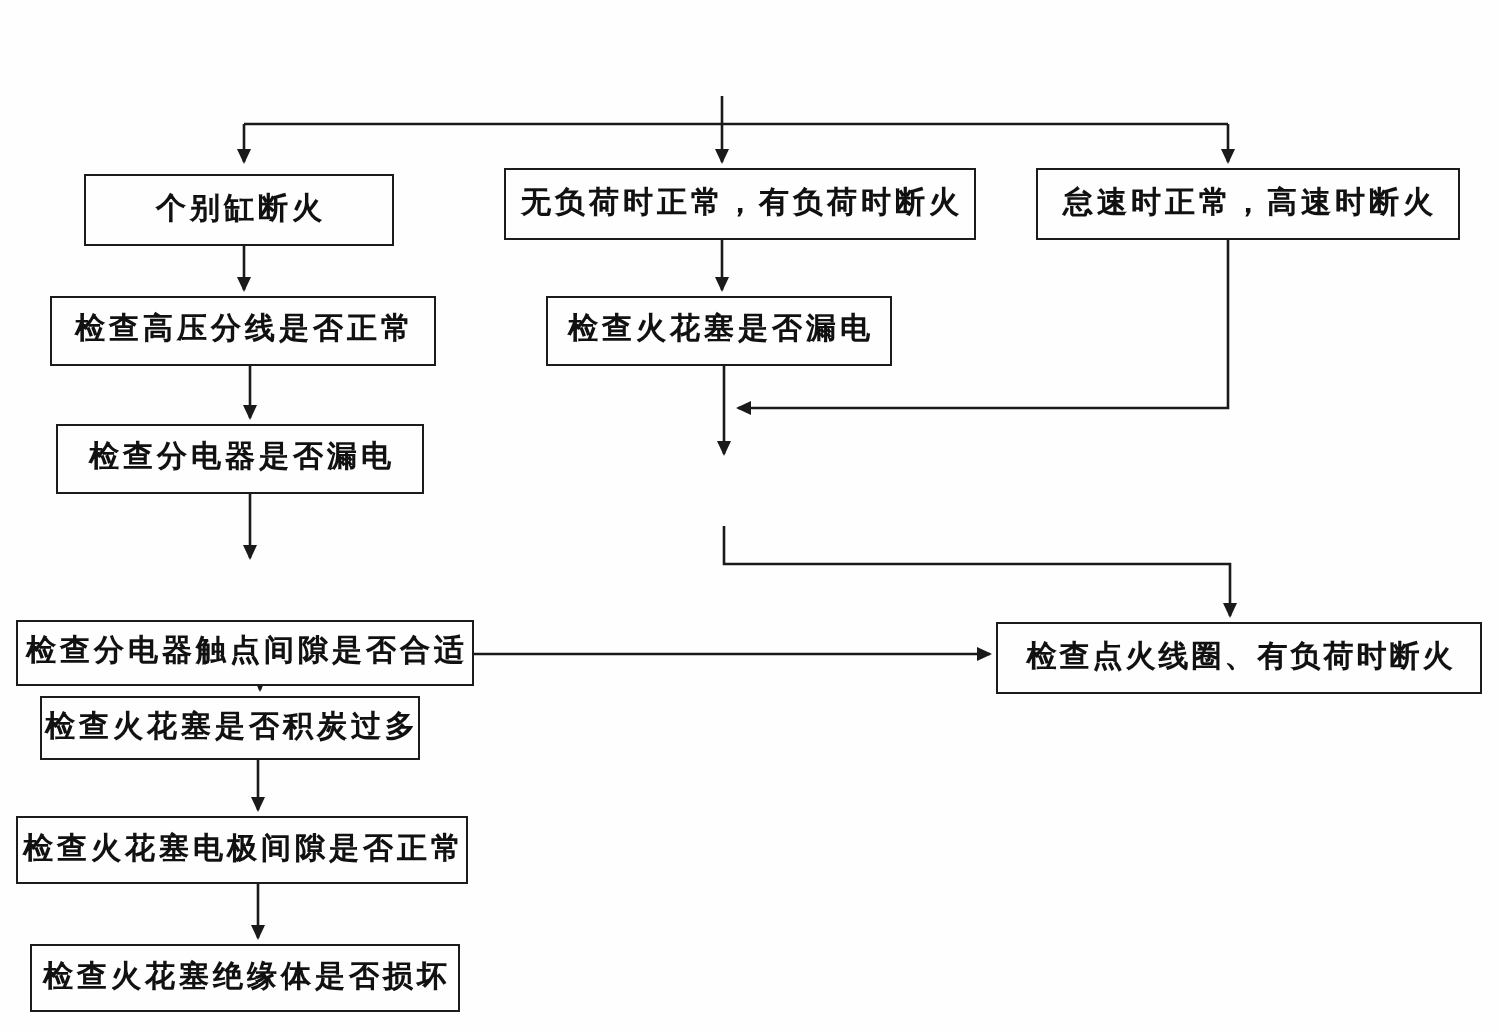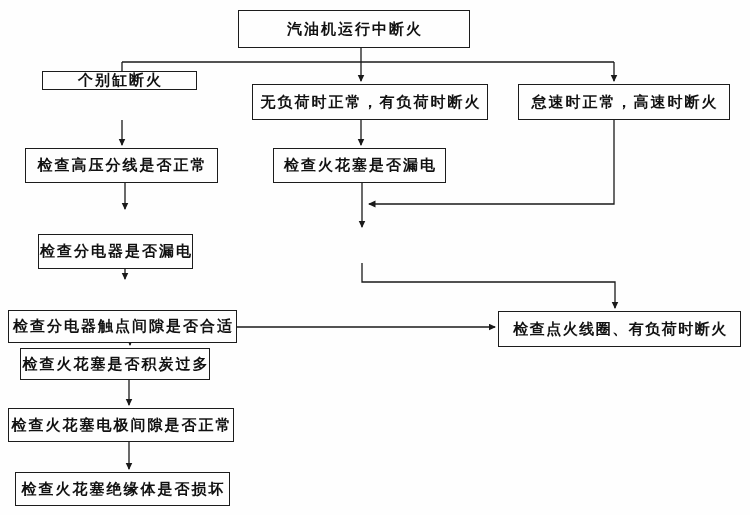--- a/index.html
+++ b/index.html
@@ -27,26 +27,26 @@
     font-size: 15px;
     font-weight: bold;
     color: #111111;
     letter-spacing: 2px;
     text-indent: 2px;
     white-space: nowrap;
     line-height: 1;
   }
   
   #n-root   { left: 238px; top: 10px;  width: 232px; height: 38px; }
-  #n-left1  { left: 42px;  top: 71px;  width: 155px; height: 19px; }
+  #n-left1  { left: 42px;  top: 87px;  width: 155px; height: 36px; }
   #n-mid1   { left: 252px; top: 84px;  width: 236px; height: 36px; }
   #n-right1 { left: 518px; top: 84px;  width: 212px; height: 36px; }
   #n-left2  { left: 25px;  top: 148px; width: 193px; height: 35px; }
   #n-mid2   { left: 273px; top: 148px; width: 173px; height: 35px; }
-  #n-left3  { left: 38px;  top: 212px; width: 155px; height: 35px; margin-top: 22px; }
+  #n-left3  { left: 28px;  top: 212px; width: 184px; height: 35px; }
   #n-mid3   { left: 258px; top: 230px; width: 232px; height: 33px; }
   #n-left4  { left: 8px;   top: 282px; width: 229px; height: 33px; margin-top: 28px; }
   #n-right2 { left: 498px; top: 311px; width: 243px; height: 36px; letter-spacing: 1.5px; }
   #n-left5  { left: 20px;  top: 348px; width: 190px; height: 32px; }
   #n-left6  { left: 8px;   top: 408px; width: 226px; height: 34px; }
   #n-left7  { left: 15px;  top: 472px; width: 215px; height: 34px; }
 </style>
 </head>
 <body>
 
@@ -74,21 +74,20 @@
 
     <path d="M362 263 V282 H615 V308" marker-end="url(#arw)"></path>
 
     <path d="M130 315 V345" marker-end="url(#arw)"></path>
     <path d="M130 327 H495" marker-end="url(#arw)"></path>
 
     <path d="M129 380 V405" marker-end="url(#arw)"></path>
     <path d="M129 442 V469" marker-end="url(#arw)"></path>
   </svg>
 
-  <div class="node" id="n-root">汽油机运行中断火</div>
   <div class="node" id="n-left1">个别缸断火</div>
   <div class="node" id="n-mid1">无负荷时正常，有负荷时断火</div>
   <div class="node" id="n-right1">怠速时正常，高速时断火</div>
   <div class="node" id="n-left2">检查高压分线是否正常</div>
   <div class="node" id="n-mid2">检查火花塞是否漏电</div>
   <div class="node" id="n-left3">检查分电器是否漏电</div>
   <div class="node" id="n-left4">检查分电器触点间隙是否合适</div>
   <div class="node" id="n-right2">检查点火线圈、有负荷时断火</div>
   <div class="node" id="n-left5">检查火花塞是否积炭过多</div>
   <div class="node" id="n-left6">检查火花塞电极间隙是否正常</div>

